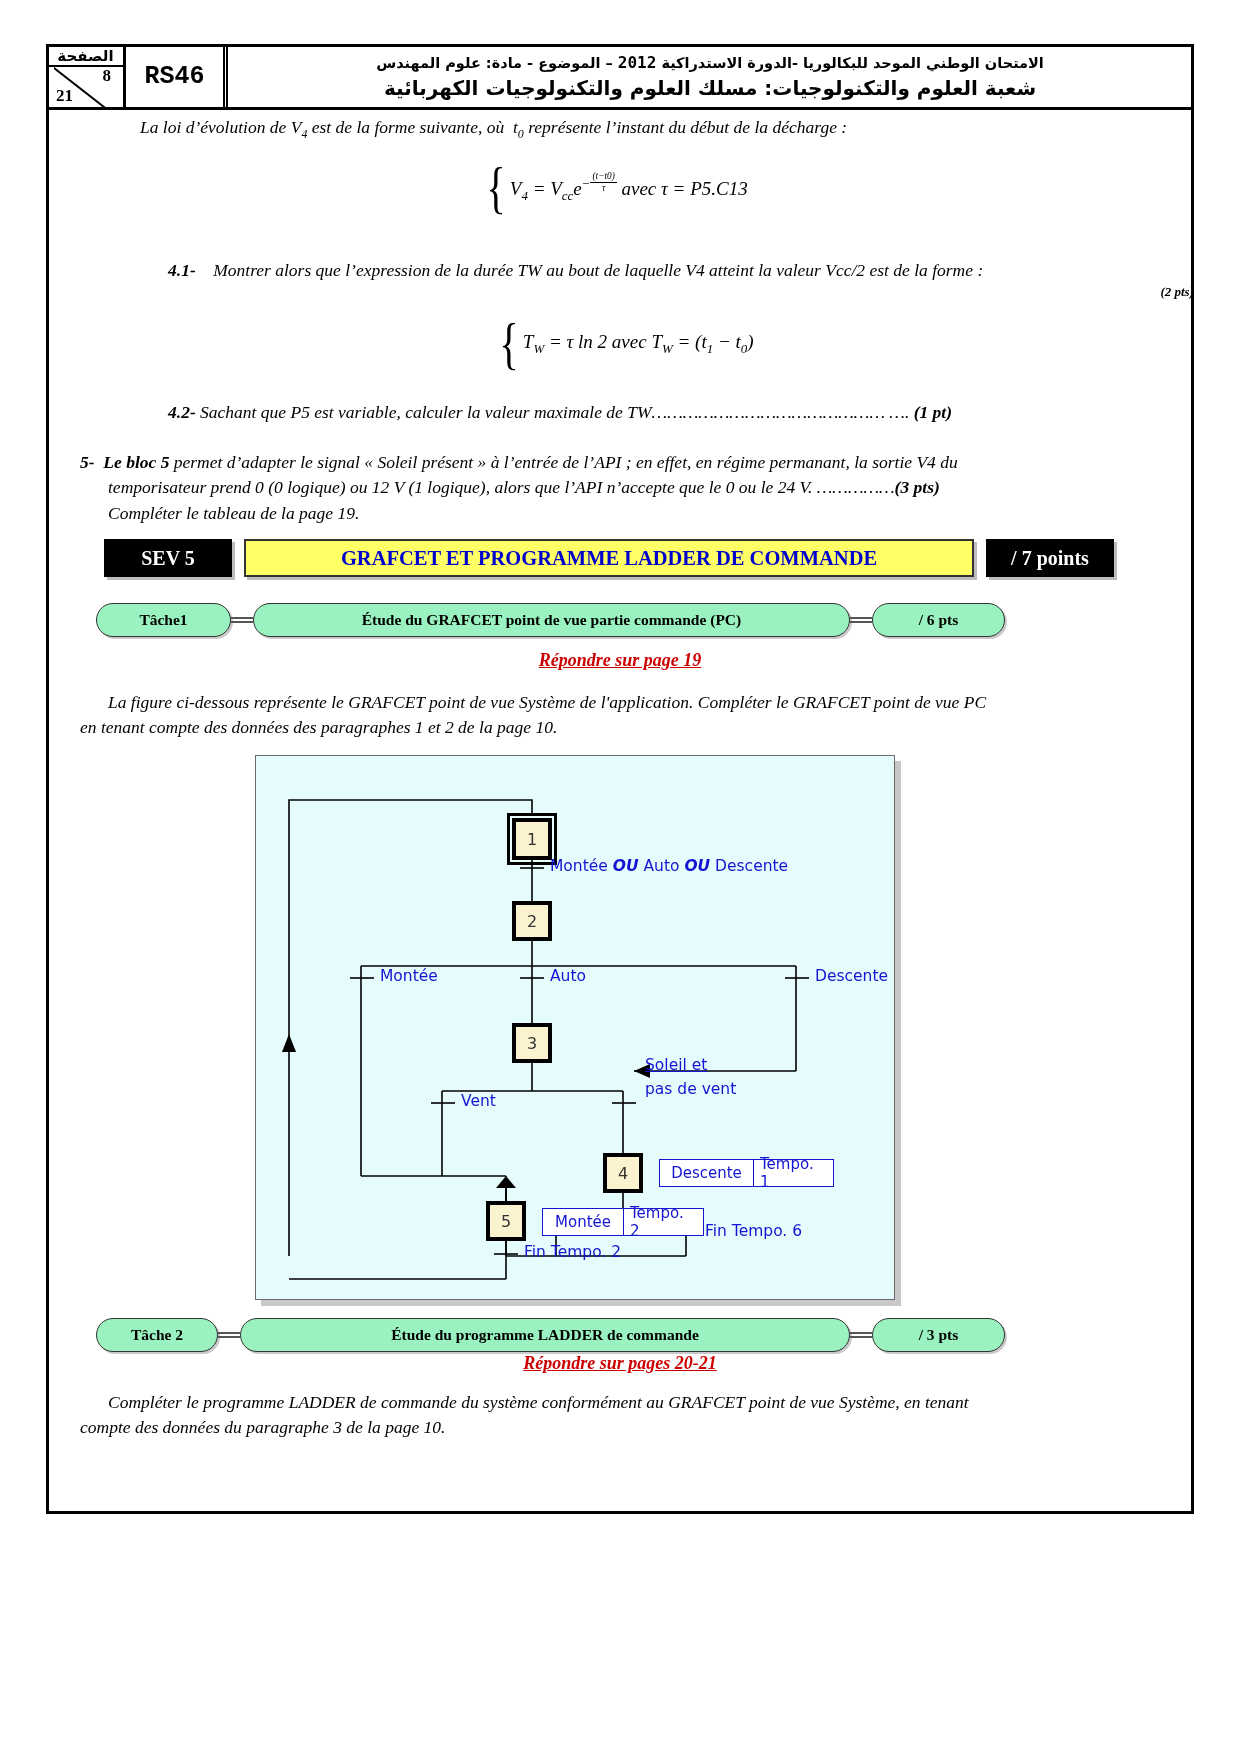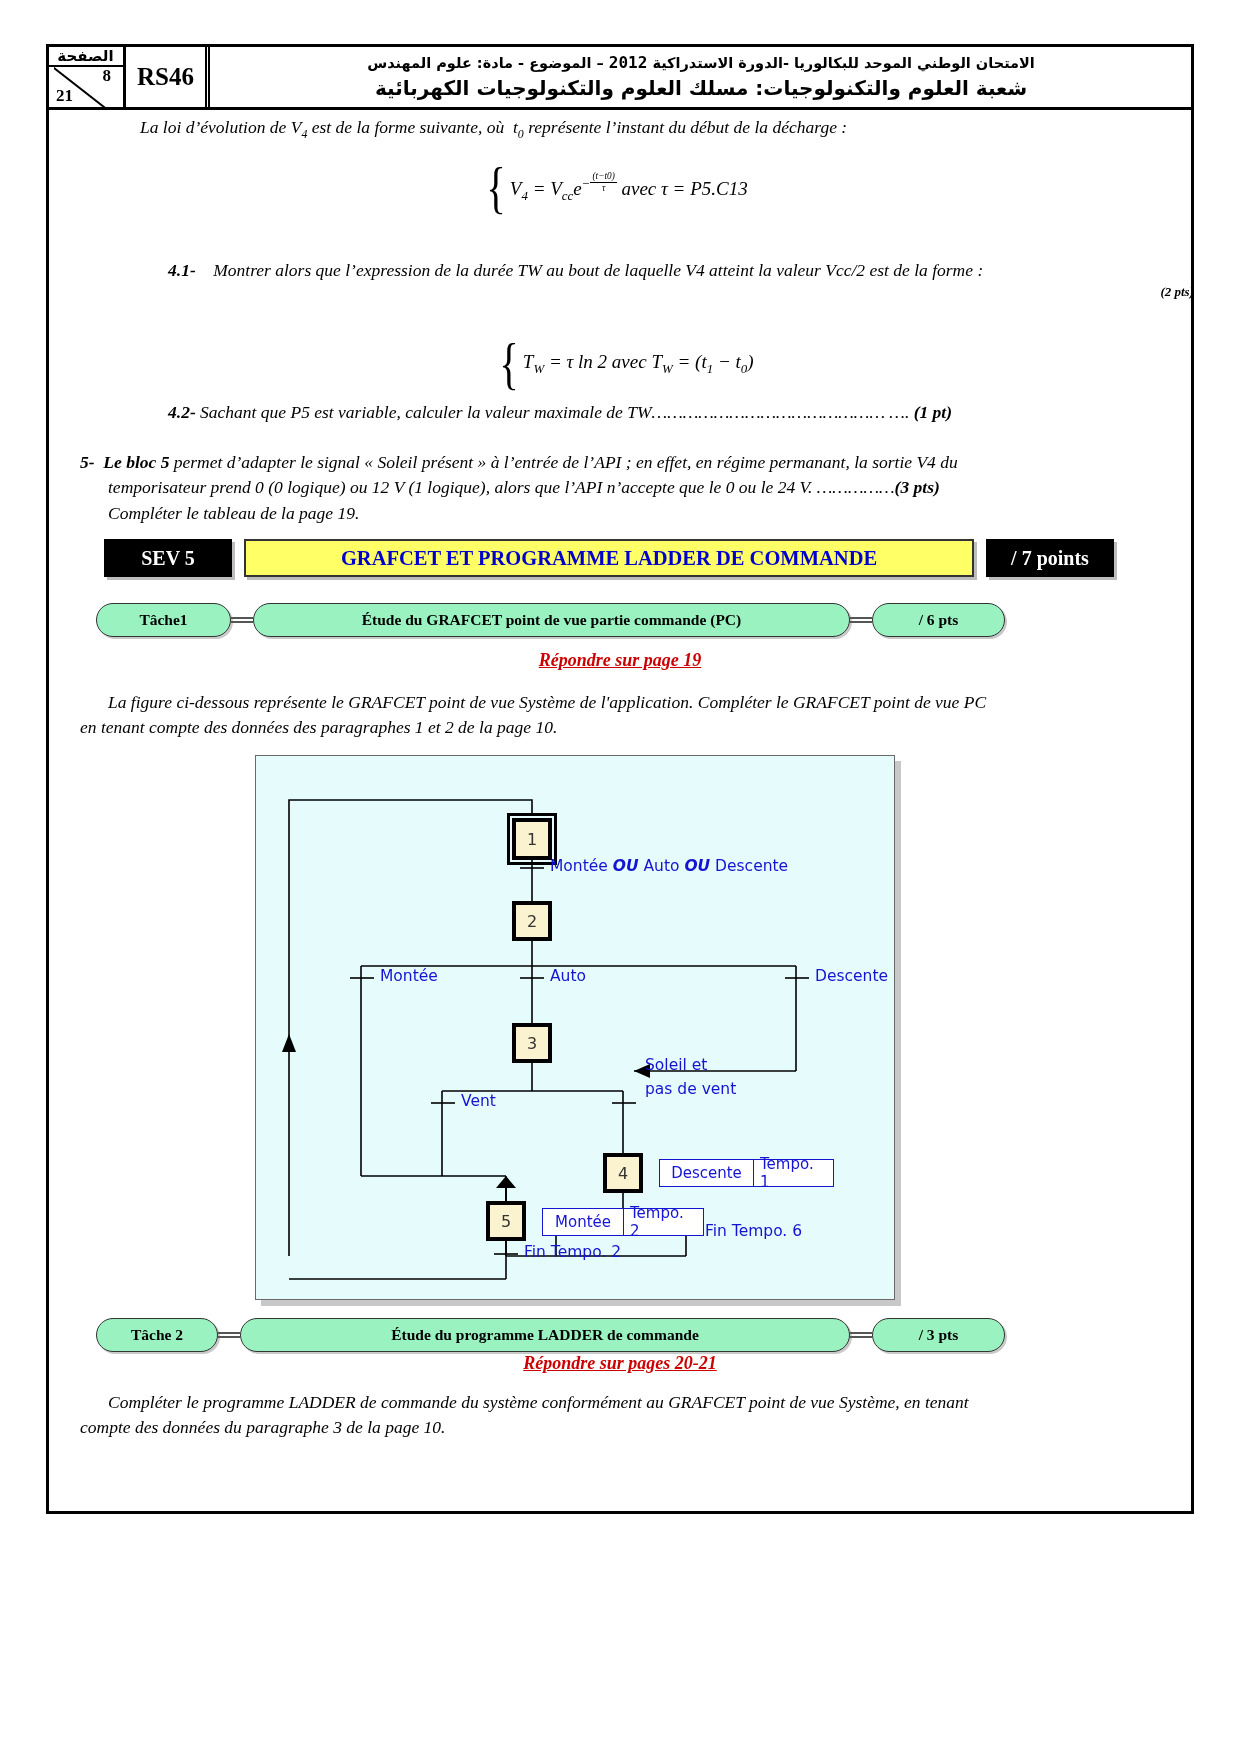--- a/index.html
+++ b/index.html
@@ -55,24 +55,24 @@
   }
   .hdr-page .slash:after{
     content:"";position:absolute;
     left:-6px;top:-4px;
     width:78px;height:0;
     border-top:2px solid #000;
     transform:rotate(38deg);
     transform-origin:left top;
   }
   .hdr-code{
-    width:84px;
+    width:102px;
     border-right:5px double #000;
     display:flex;align-items:center;justify-content:center;
-    font-family:Liberation Serif, serif;
+    font-family:Liberation Mono, monospace;
     font-size:25px;font-weight:bold;
     box-sizing:border-box;
   }
   .hdr-main{
     flex:1;
     display:flex;flex-direction:column;
     justify-content:center;align-items:center;
     direction:rtl;
     font-family:"DejaVu Sans", sans-serif;
   }
@@ -281,21 +281,21 @@
     <span class="eqrow">τ = P5.C13</span>
   </span>
 </div>
 
 <div class="txt q-41">
   <b>4.1-</b>
   &nbsp;&nbsp;&nbsp;<span>Montrer alors que l’expression de la durée  TW  au bout de laquelle V4 atteint  la valeur Vcc/2 est de la forme :</span>
 </div>
 <div class="pts-right" style="top:284px;">(2 pts)</div>
 
-<div class="eq-block" style="left:495px;top:318px;margin-top:20px;">
+<div class="eq-block" style="left:495px;top:318px;">
   <span class="brace">{</span><span class="eqrows">
     <span class="eqrow"><i>T<sub>W</sub></i> = <i>τ ln</i> 2</span>
     <span class="eqrow ctr">avec</span>
     <span class="eqrow"><i>T<sub>W</sub></i> = (<i>t</i><sub>1</sub> − <i>t</i><sub>0</sub>)</span>
   </span>
 </div>
 
 <div class="txt q-42">
   <b>4.2-</b>
   <span>Sachant que P5 est variable, calculer la valeur maximale de TW……………………………………… ….</span>
@@ -399,21 +399,21 @@
   <div class="step" style="left:347px;top:397px;width:40px;height:40px;">4</div>
   <div class="step" style="left:230px;top:445px;width:40px;height:40px;">5</div>
 
   <div class="glabel" style="left:294px;top:101px;">
     <span>Montée </span><b>OU</b><span> Auto </span><b>OU</b><span> Descente</span>
   </div>
   <div class="glabel" style="left:124px;top:211px;">Montée</div>
   <div class="glabel" style="left:294px;top:211px;">Auto</div>
   <div class="glabel" style="left:559px;top:211px;">Descente</div>
   <div class="glabel" style="left:205px;top:336px;">Vent</div>
-  <div class="glabel" style="left:389px;top:300px;">Soleil et</div>
+  <div class="glabel" style="left:389px;top:300px;text-decoration:underline;">Soleil et</div>
   <div class="glabel" style="left:389px;top:324px;">pas de vent</div>
   <div class="glabel" style="left:319px;top:466px;">Vent</div>
   <div class="glabel" style="left:449px;top:466px;">Fin Tempo. 6</div>
   <div class="glabel" style="left:268px;top:487px;">Fin Tempo. 2</div>
 
   <div class="actionbox" style="left:403px;top:403px;">
     <div style="width:93px;">Descente</div>
     <div style="width:80px;">Tempo. 1</div>
   </div>
   <div class="actionbox" style="left:286px;top:452px;">

